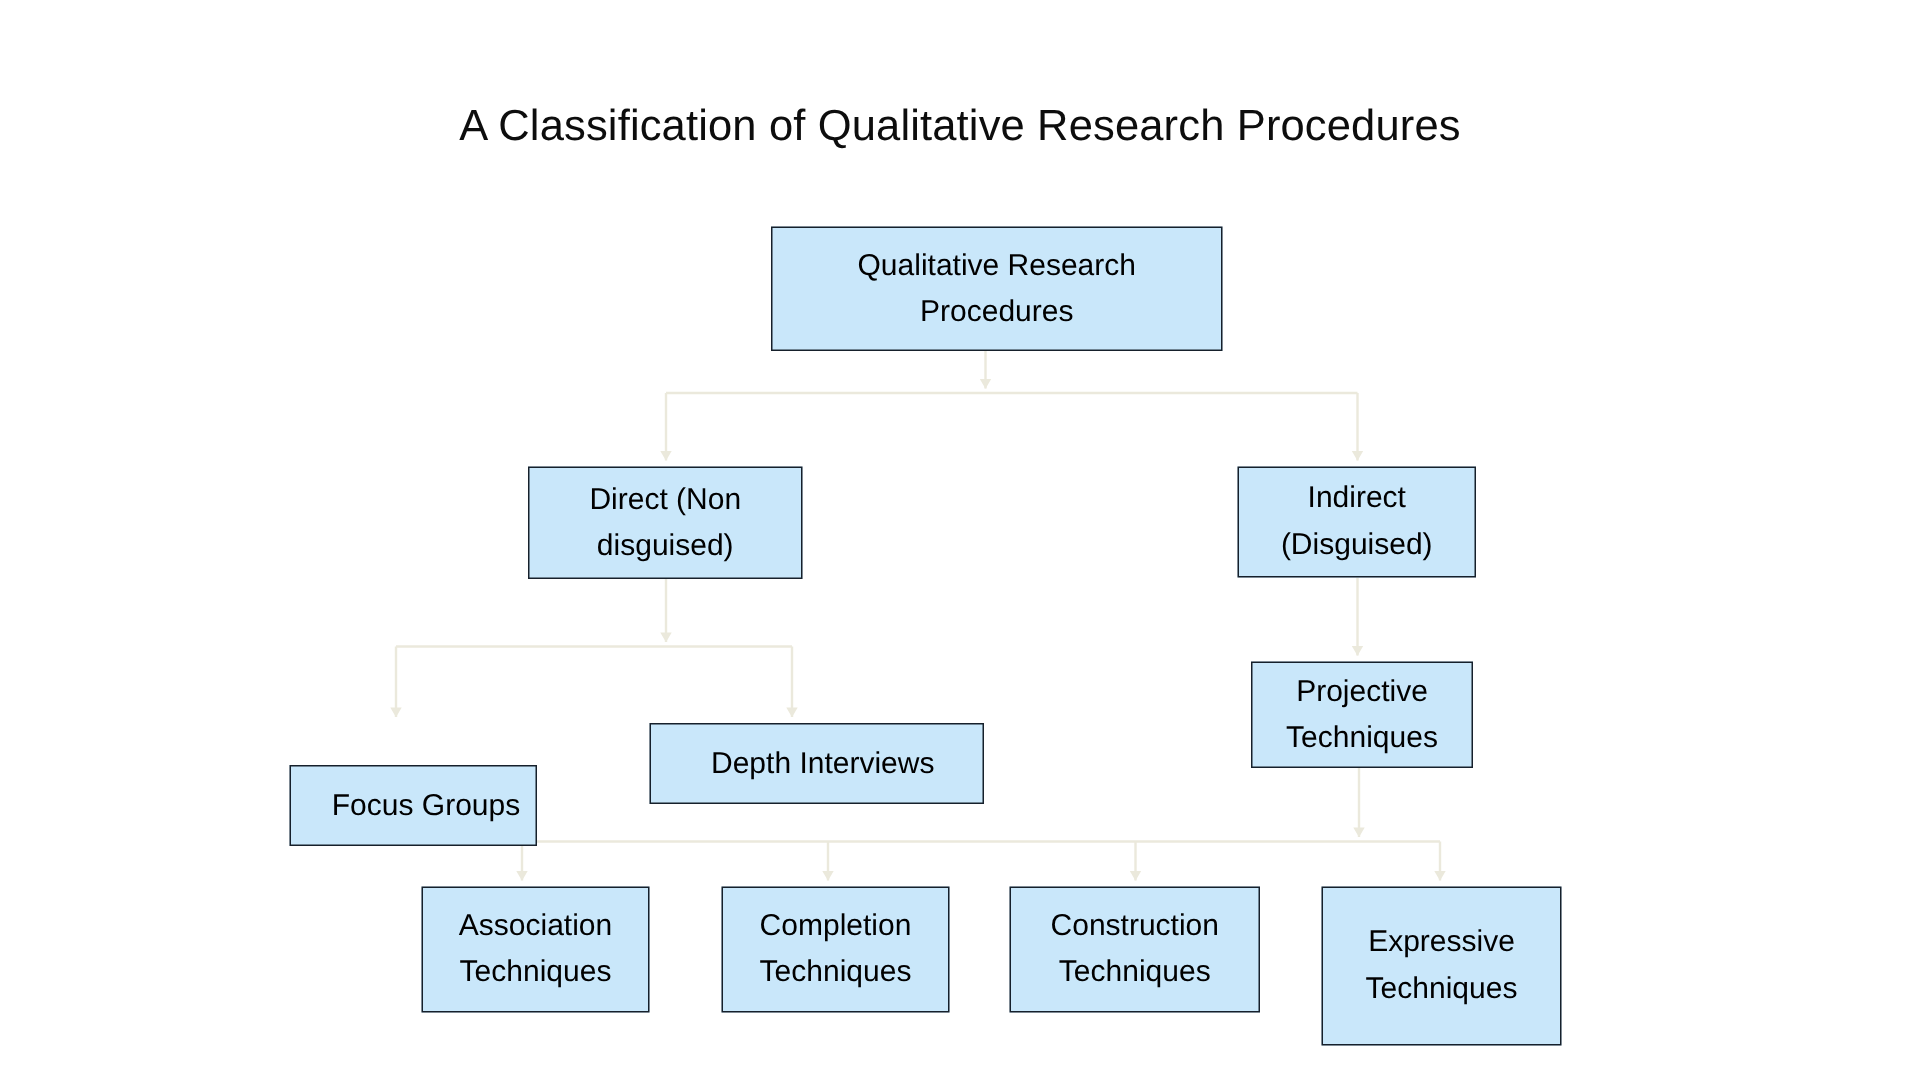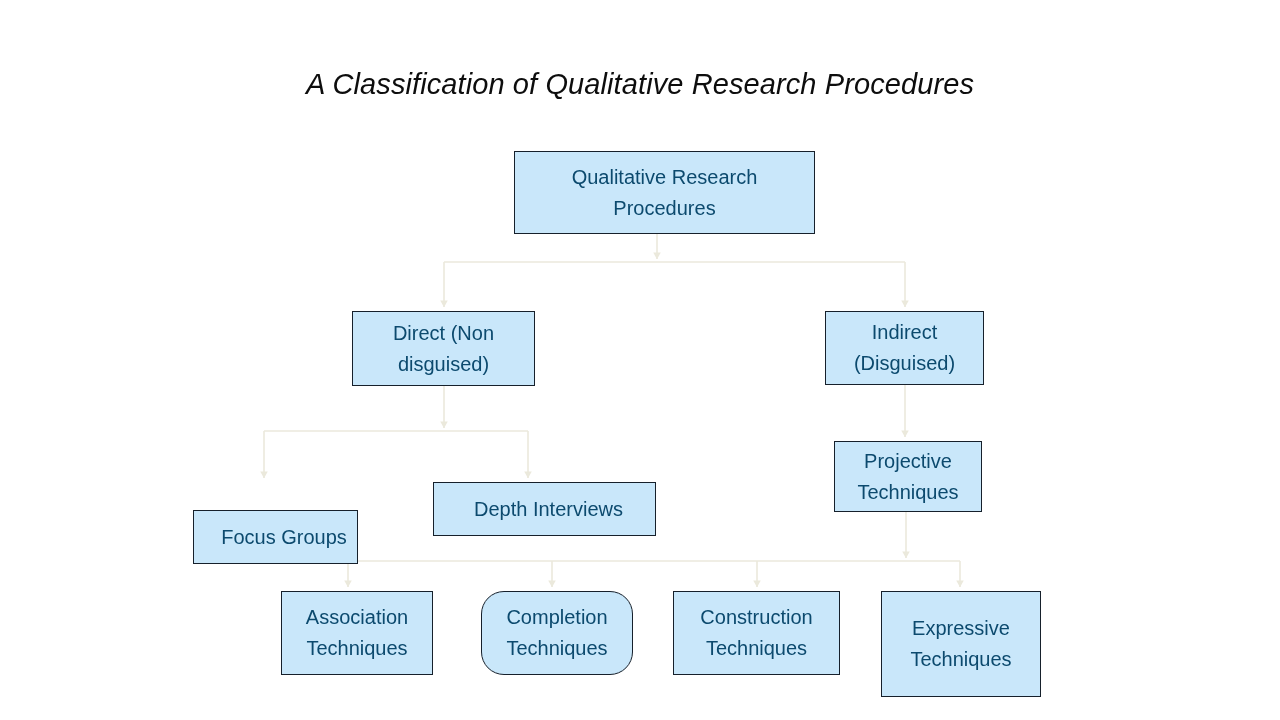--- a/index.html
+++ b/index.html
@@ -20,40 +20,39 @@
     position: absolute;
     left: 0;
     top: 68px;
     width: 1280px;
     text-align: center;
     font-size: 29px;
     font-weight: 400;
     color: #0D0D0D;
     letter-spacing: 0.1px;
     white-space: nowrap;
-    font-style: italic;
   }
   #connector-layer {
     position: absolute;
     left: 0;
     top: 0;
     width: 1280px;
     height: 720px;
     pointer-events: none;
   }
   .node {
     position: absolute;
     box-sizing: border-box;
     background: #C9E7FA;
     border: 1.4px solid #16202B;
     display: flex;
     align-items: center;
     justify-content: center;
     text-align: center;
-    color: #0c4a6e;
+    color: #000000;
     font-size: 20px;
     line-height: 1.55;
     padding: 2px 6px;
   }
   .node .node-label {
     display: block;
     width: 100%;
     white-space: pre-line;
   }
 </style>
@@ -120,21 +119,21 @@
   <div class="node" style="left:834px; top:441px; width:148px; height:71px;">
     <span class="node-label">Projective
 Techniques</span>
   </div>
 
   <div class="node" style="left:281px; top:591px; width:152px; height:84px;">
     <span class="node-label">Association
 Techniques</span>
   </div>
 
-  <div class="node" style="left:481px; top:591px; width:152px; height:84px;border-radius:23px;">
+  <div class="node" style="left:481px; top:591px; width:152px; height:84px;">
     <span class="node-label">Completion
 Techniques</span>
   </div>
 
   <div class="node" style="left:673px; top:591px; width:167px; height:84px;">
     <span class="node-label">Construction
 Techniques</span>
   </div>
 
   <div class="node" style="left:881px; top:591px; width:160px; height:106px;">

